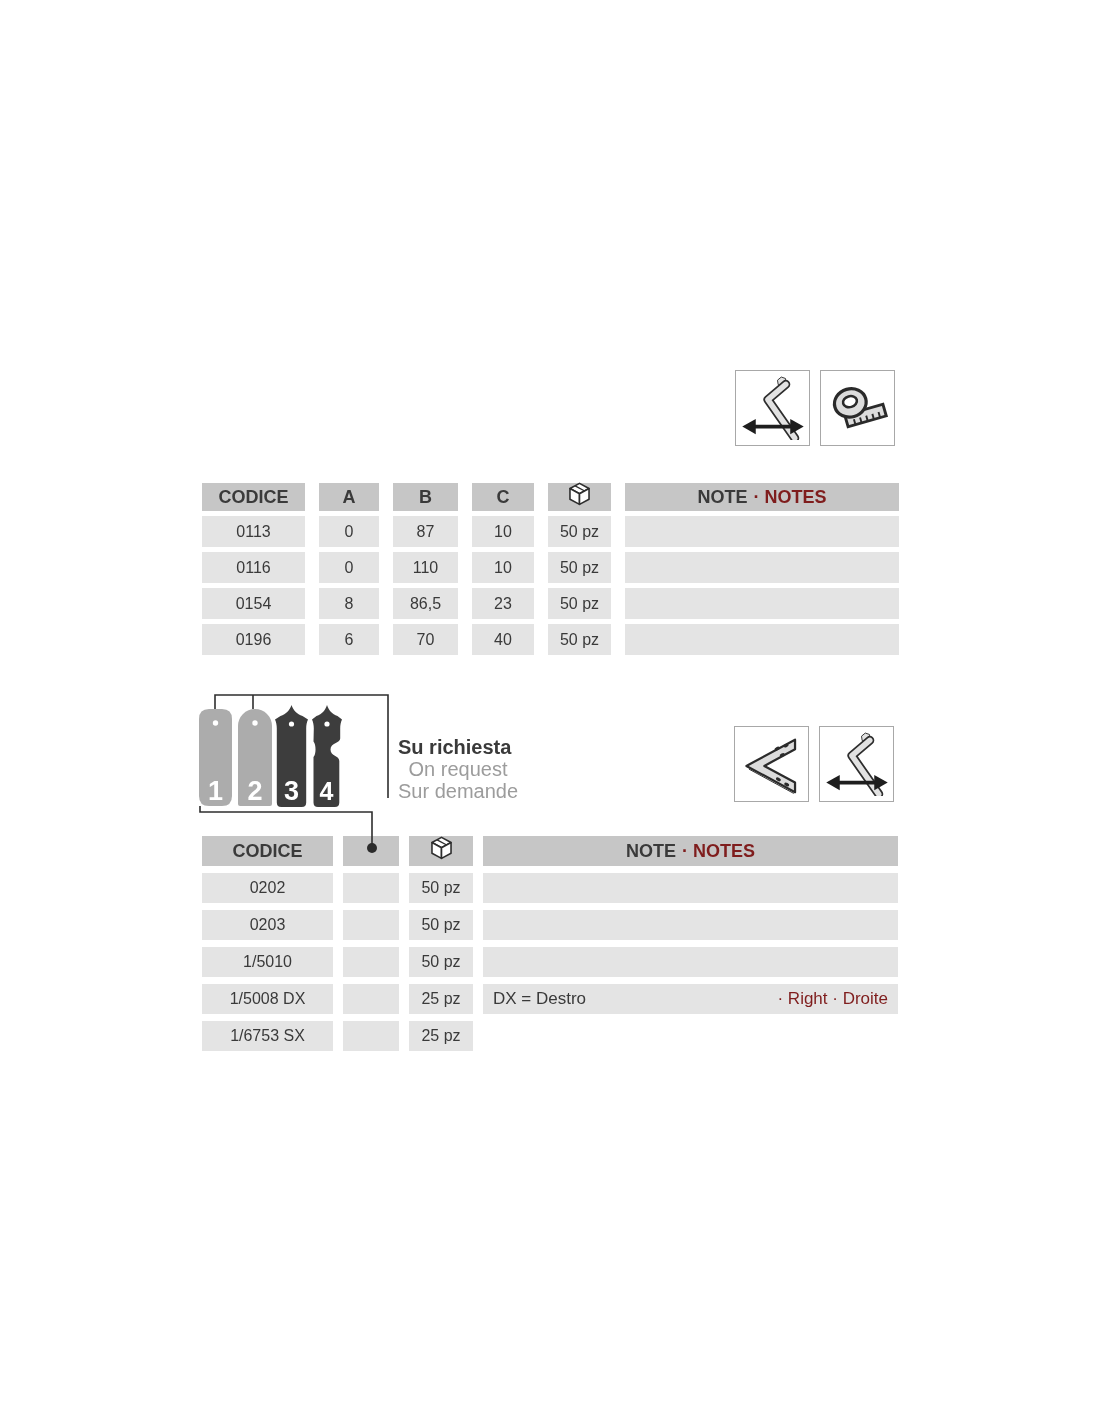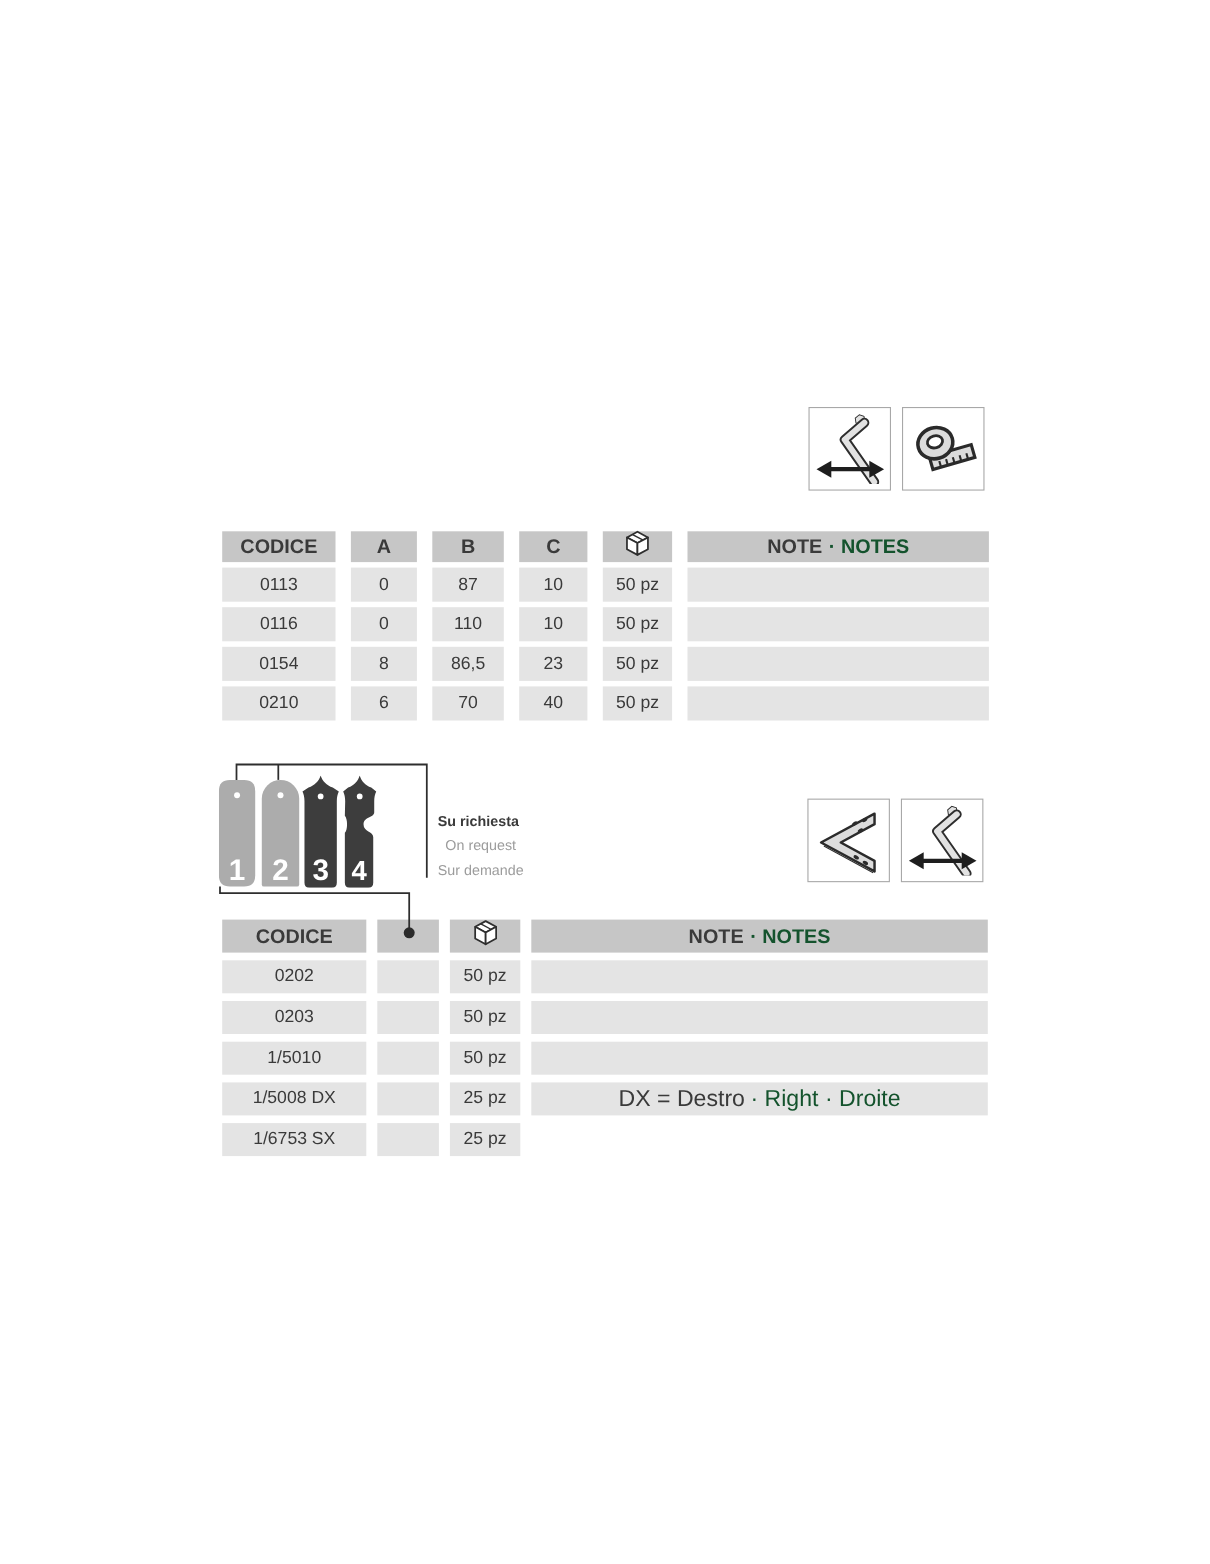--- a/index.html
+++ b/index.html
@@ -28,29 +28,29 @@
     left:202px;top:836px;
     grid-template-columns:131px 56px 64px 415px;
     grid-template-rows:30px repeat(5,30px);
     column-gap:10px;row-gap:7px;
   }
   .cell{
     background:#e4e4e4;display:flex;align-items:center;justify-content:center;
     font-size:16px;color:#3a3a3a;white-space:nowrap;
   }
   .cell.hdr{background:#c6c6c6;font-weight:bold;font-size:18px;}
-  .cell.note-data{justify-content:center;padding:0 10px;font-size:21px;}
-  .gray{color:#14532d;}
+  .cell.note-data{justify-content:space-between;padding:0 10px;font-size:17px;}
+  .gray{color:#7f1d1d;}
   .sp{margin-left:6px;}
   .note-sec{margin-left:5px;}
   
   #keys-figure{position:absolute;left:199px;top:705px;}
   #connector{position:absolute;left:190px;top:690px;pointer-events:none;z-index:5;}
   #caption{
-    position:absolute;left:398px;top:736px;font-size:13px;line-height:22px;
+    position:absolute;left:398px;top:736px;font-size:20px;line-height:22px;
   }
   #caption .l1{font-weight:bold;color:#3a3a3a;}
   #caption .l2,#caption .l3{color:#9c9c9c;text-align:center;}
   .key-num{font:700 27px "Liberation Sans",sans-serif;fill:#ffffff;}
   .key-num-sm{font:700 25px "Liberation Sans",sans-serif;fill:#ffffff;}
 </style>
 </head>
 <body>
 
 <div class="canvas">
@@ -127,21 +127,21 @@
     <div class="cell">0154</div>
     <div class="cell">8</div>
     <div class="cell">86,5</div>
     <div class="cell">23</div>
     <div class="cell">50 pz</div>
     <div class="cell note-data">
         <span></span>
         <span class="gray note-sec"></span>
       </div>
 
-    <div class="cell">0210</div>
+    <div class="cell">0196</div>
     <div class="cell">6</div>
     <div class="cell">70</div>
     <div class="cell">40</div>
     <div class="cell">50 pz</div>
     <div class="cell note-data">
         <span></span>
         <span class="gray note-sec"></span>
       </div>
   </div>
 

